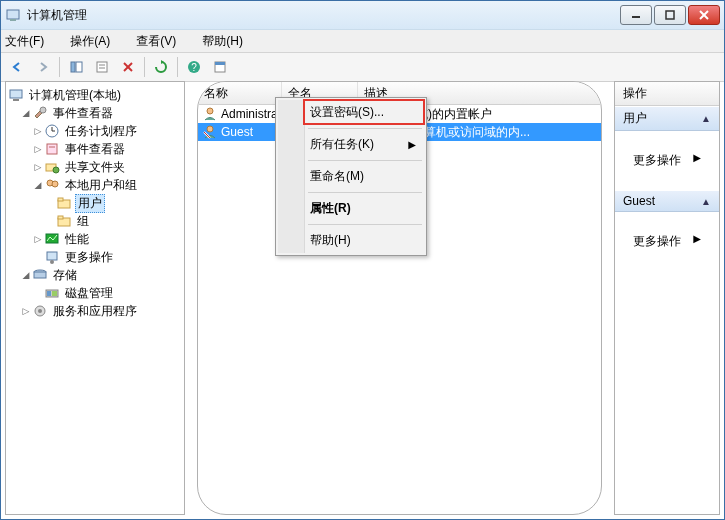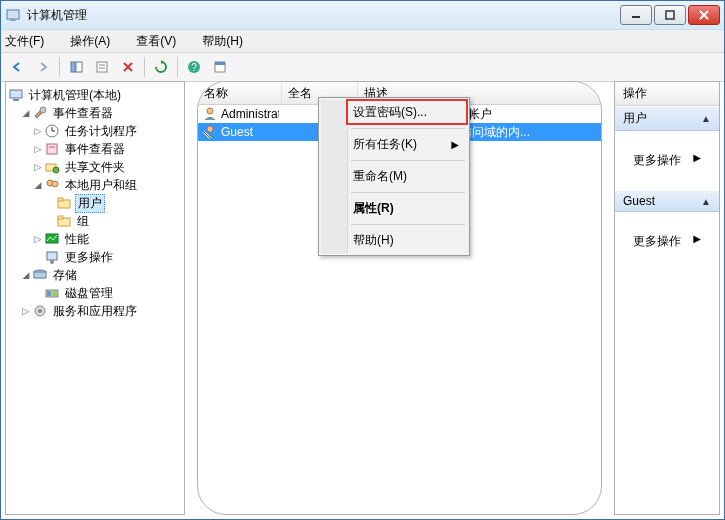--- a/index.html
+++ b/index.html
@@ -41,21 +41,21 @@
   .row .c2{width:69px;}
   .row .c3{flex:1;padding-left:4px;overflow:hidden;white-space:nowrap;}
   .row.selected{background:#3399ff;color:#fff;}
   .uicon{width:16px;height:16px;margin-right:3px;flex:none;}
   
   .act-header{background:linear-gradient(#fdfdfd,#ececec);border-bottom:1px solid #d0d0d0;padding:3px 8px;font-weight:normal;}
   .act-section{background:linear-gradient(#e8f0fb,#cfe1f5);border-top:1px solid #fff;border-bottom:1px solid #b6c9df;padding:3px 8px;display:flex;align-items:center;justify-content:space-between;}
   .act-item{padding:21px 18px;}
   .act-chevron{font-size:10px;color:#335;}
   
-  .ctxmenu{position:absolute;left:274px;top:96px;width:152px;background:#f2f2f2;border:1px solid #9a9a9a;box-shadow:2px 2px 4px rgba(0,0,0,0.25);padding:2px;box-sizing:border-box;margin-left:43px;}
+  .ctxmenu{position:absolute;left:274px;top:96px;width:152px;background:#f2f2f2;border:1px solid #9a9a9a;box-shadow:2px 2px 4px rgba(0,0,0,0.25);padding:2px;box-sizing:border-box;}
   .ctxmenu .gutter{position:absolute;left:2px;top:2px;bottom:2px;width:26px;background:#e9e9e9;border-right:1px solid #d9d9d9;}
   .ctxitem{position:relative;padding:4px 8px 4px 32px;display:flex;align-items:center;justify-content:space-between;}
   .ctxsep{height:1px;background:#d0d0d0;margin:3px 2px 3px 30px;}
   .ctxarrow{font-size:10px;}
   .redbox{position:absolute;border:2px solid #e3372f;pointer-events:none;}
   
   svg{display:block;}
 </style>
 </head>
 <body>

